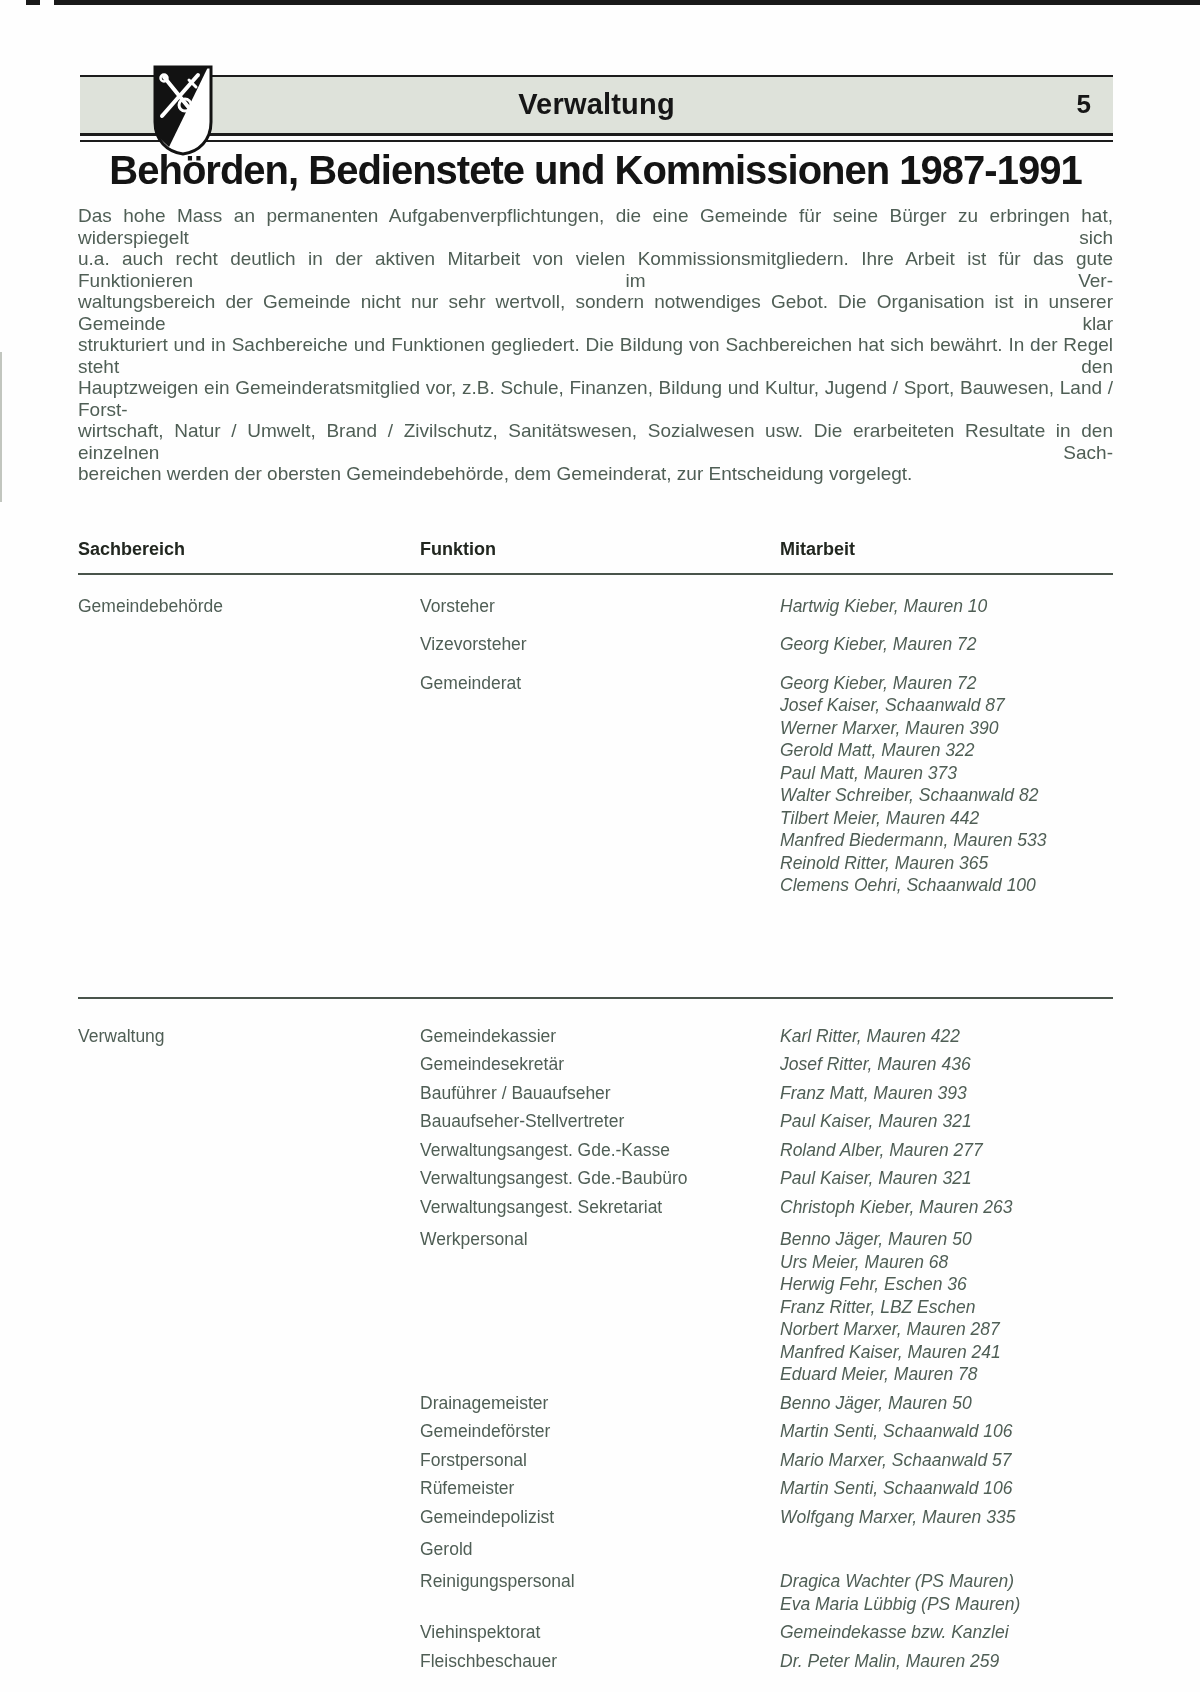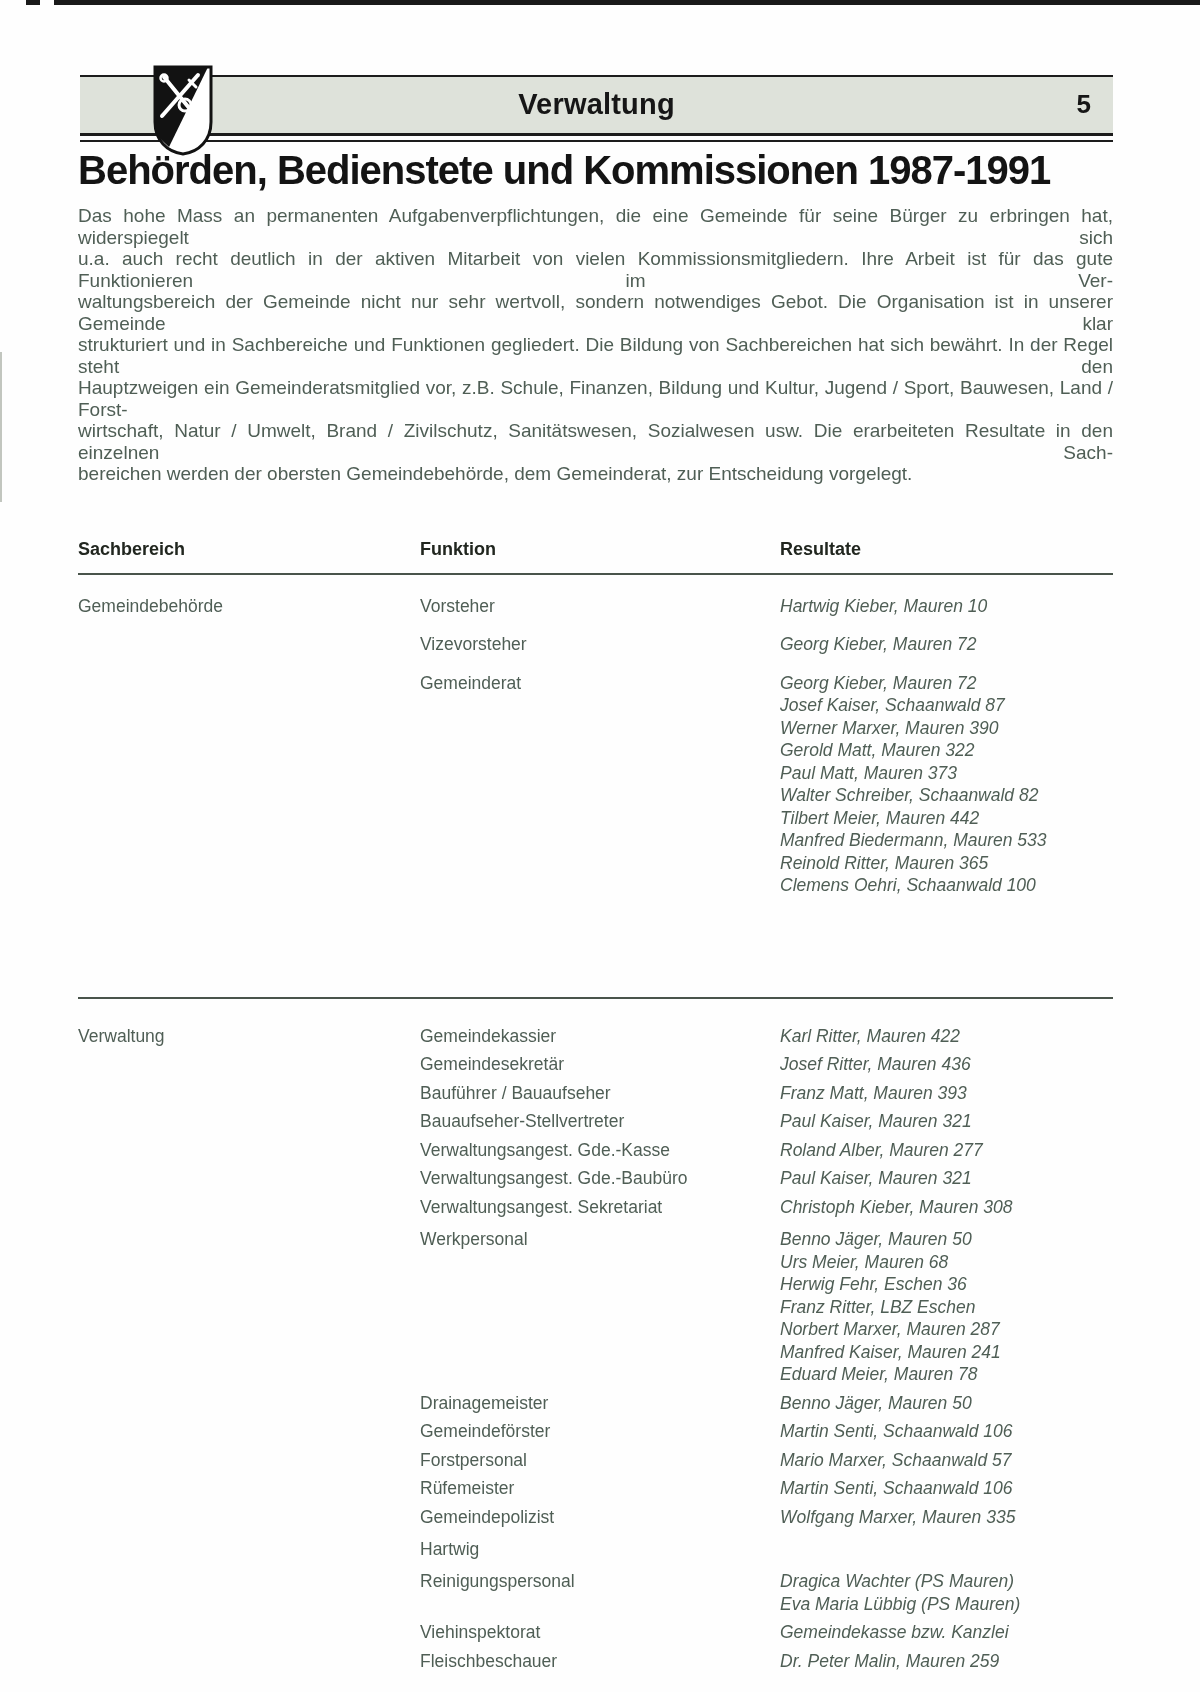--- a/index.html
+++ b/index.html
@@ -31,21 +31,21 @@
     position:absolute;right:22px;top:0;line-height:54px;
     font-size:26px;font-weight:700;color:#161616;
   }
   .crest{position:absolute;left:152px;top:64px;width:62px;height:92px;z-index:2;}
 
   .content{position:relative;margin:0 87px 0 78px;}
 
   h1.page-title{
     margin:150px 0 0 0;
     font-size:40px;line-height:1.0;font-weight:700;
-    letter-spacing:-1px;color:#141414;
+    letter-spacing:-1px;color:#141414;text-align:center;
   }
 
   .intro{margin-top:15px;}
   .intro-line{
     font-size:19px;line-height:21.5px;color:#4f5e55;
     text-align:justify;text-align-last:justify;
     white-space:normal;
   }
   .intro-line.last{text-align-last:left;}
 
@@ -106,21 +106,21 @@
       <div class="intro-line">waltungsbereich der Gemeinde nicht nur sehr wertvoll, sondern notwendiges Gebot. Die Organisation ist in unserer Gemeinde klar</div>
       <div class="intro-line">strukturiert und in Sachbereiche und Funktionen gegliedert. Die Bildung von Sachbereichen hat sich bewährt. In der Regel steht den</div>
       <div class="intro-line">Hauptzweigen ein Gemeinderatsmitglied vor, z.B. Schule, Finanzen, Bildung und Kultur, Jugend / Sport, Bauwesen, Land / Forst-</div>
       <div class="intro-line">wirtschaft, Natur / Umwelt, Brand / Zivilschutz, Sanitätswesen, Sozialwesen usw. Die erarbeiteten Resultate in den einzelnen Sach-</div>
       <div class="intro-line last">bereichen werden der obersten Gemeindebehörde, dem Gemeinderat, zur Entscheidung vorgelegt.</div>
     </div>
 
   <div class="thead">
     <div>Sachbereich</div>
     <div>Funktion</div>
-    <div>Resultate</div>
+    <div>Mitarbeit</div>
   </div>
   <div class="thead-rule"></div>
 
   <div class="table-body" id="table-body">
       <div class="section loose">
         <div class="trow">
           <div class="c1">Gemeindebehörde</div>
           <div class="c2">Vorsteher</div>
           <div class="c3">
             <div>Hartwig Kieber, Mauren 10</div>
@@ -191,21 +191,21 @@
           <div class="c1"></div>
           <div class="c2">Verwaltungsangest. Gde.-Baubüro</div>
           <div class="c3">
             <div>Paul Kaiser, Mauren 321</div>
           </div>
         </div>
         <div class="trow">
           <div class="c1"></div>
           <div class="c2">Verwaltungsangest. Sekretariat</div>
           <div class="c3">
-            <div>Christoph Kieber, Mauren 308</div>
+            <div>Christoph Kieber, Mauren 263</div>
           </div>
         </div>
         <div class="trow multi">
           <div class="c1"></div>
           <div class="c2">Werkpersonal</div>
           <div class="c3">
             <div>Benno Jäger, Mauren 50</div>
             <div>Urs Meier, Mauren 68</div>
             <div>Herwig Fehr, Eschen 36</div>
             <div>Franz Ritter, LBZ Eschen</div>
@@ -244,21 +244,21 @@
         </div>
         <div class="trow">
           <div class="c1"></div>
           <div class="c2">Gemeindepolizist</div>
           <div class="c3">
             <div>Wolfgang Marxer, Mauren 335</div>
           </div>
         </div>
         <div class="trow multi">
           <div class="c1"></div>
-          <div class="c2">Hartwig</div>
+          <div class="c2">Gerold</div>
         </div>
         <div class="trow multi">
           <div class="c1"></div>
           <div class="c2">Reinigungspersonal</div>
           <div class="c3">
             <div>Dragica Wachter (PS Mauren)</div>
             <div>Eva Maria Lübbig (PS Mauren)</div>
           </div>
         </div>
         <div class="trow">

